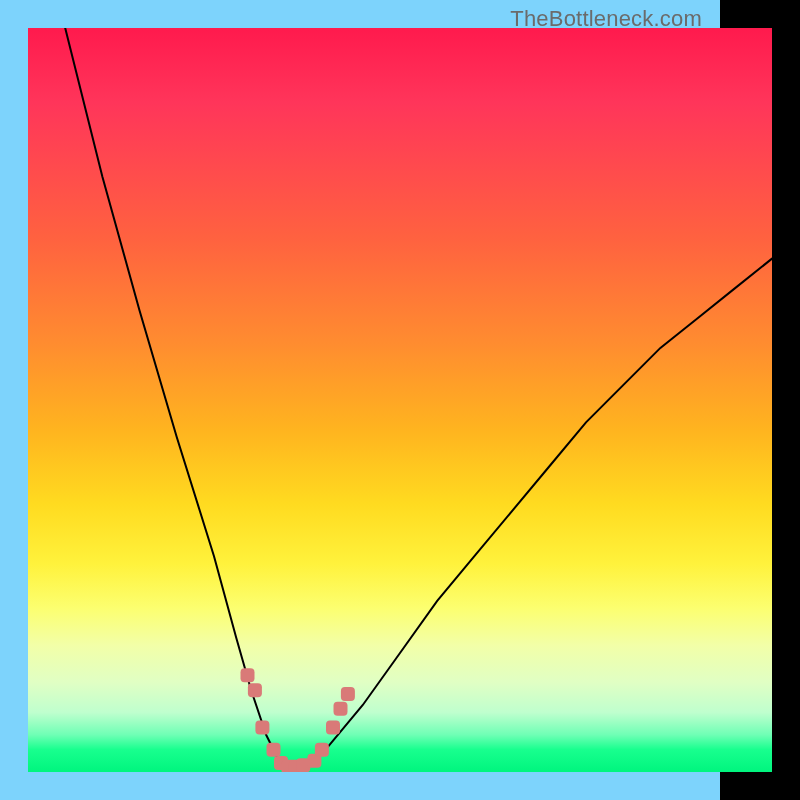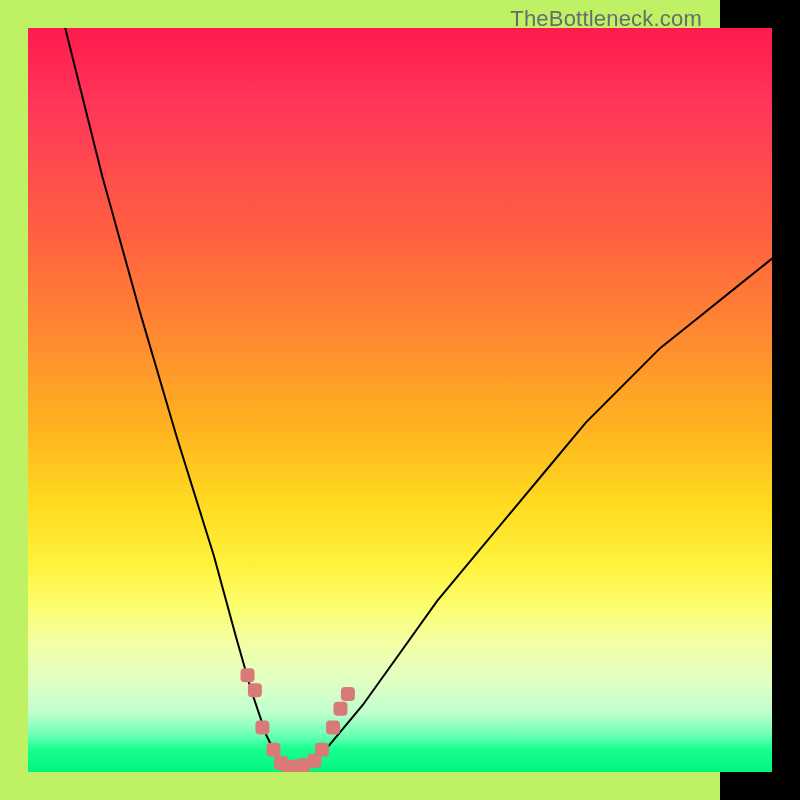--- a/index.html
+++ b/index.html
@@ -9,21 +9,21 @@
     height: 800px;
     background: #000;
     overflow: hidden;
   }
   .frame {
     position: absolute;
     top: 0;
     left: 0;
     width: 720px;
     height: 800px;
-    background: #bef264;
+    background: #7dd3fc;
   }
   .plot {
     position: absolute;
     top: 28px;
     left: 28px;
     width: 744px;
     height: 744px;
     background: linear-gradient(
       to bottom,
       #ff1a4d 0%,

